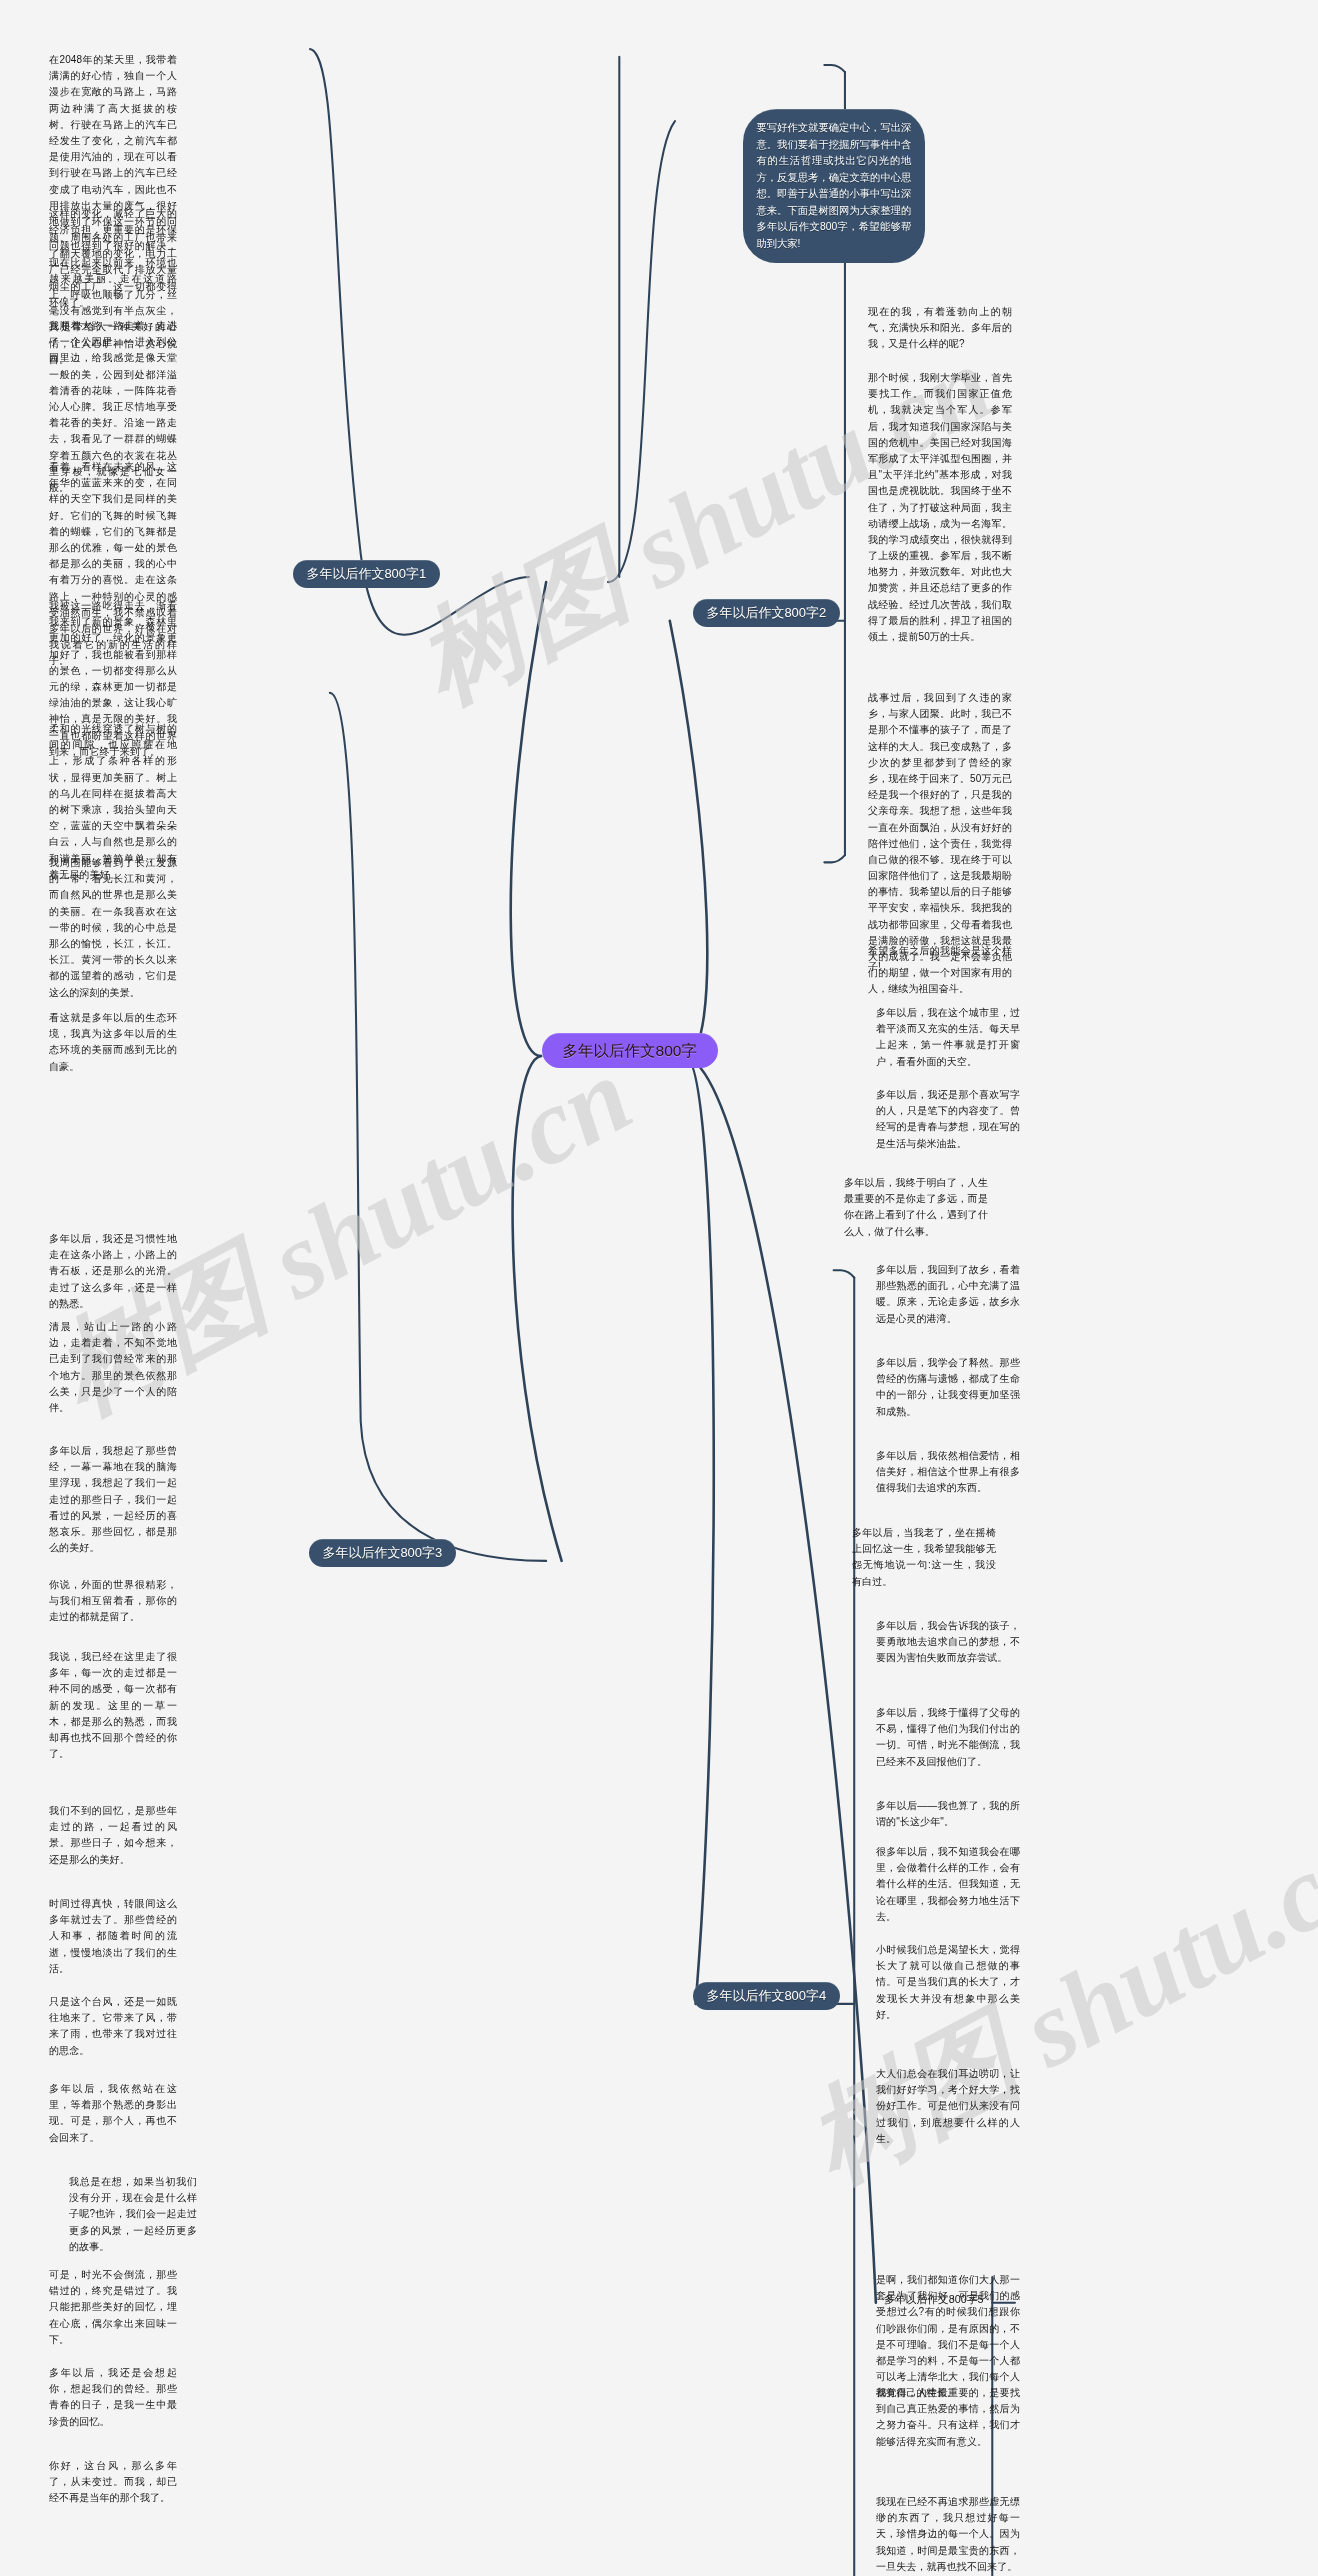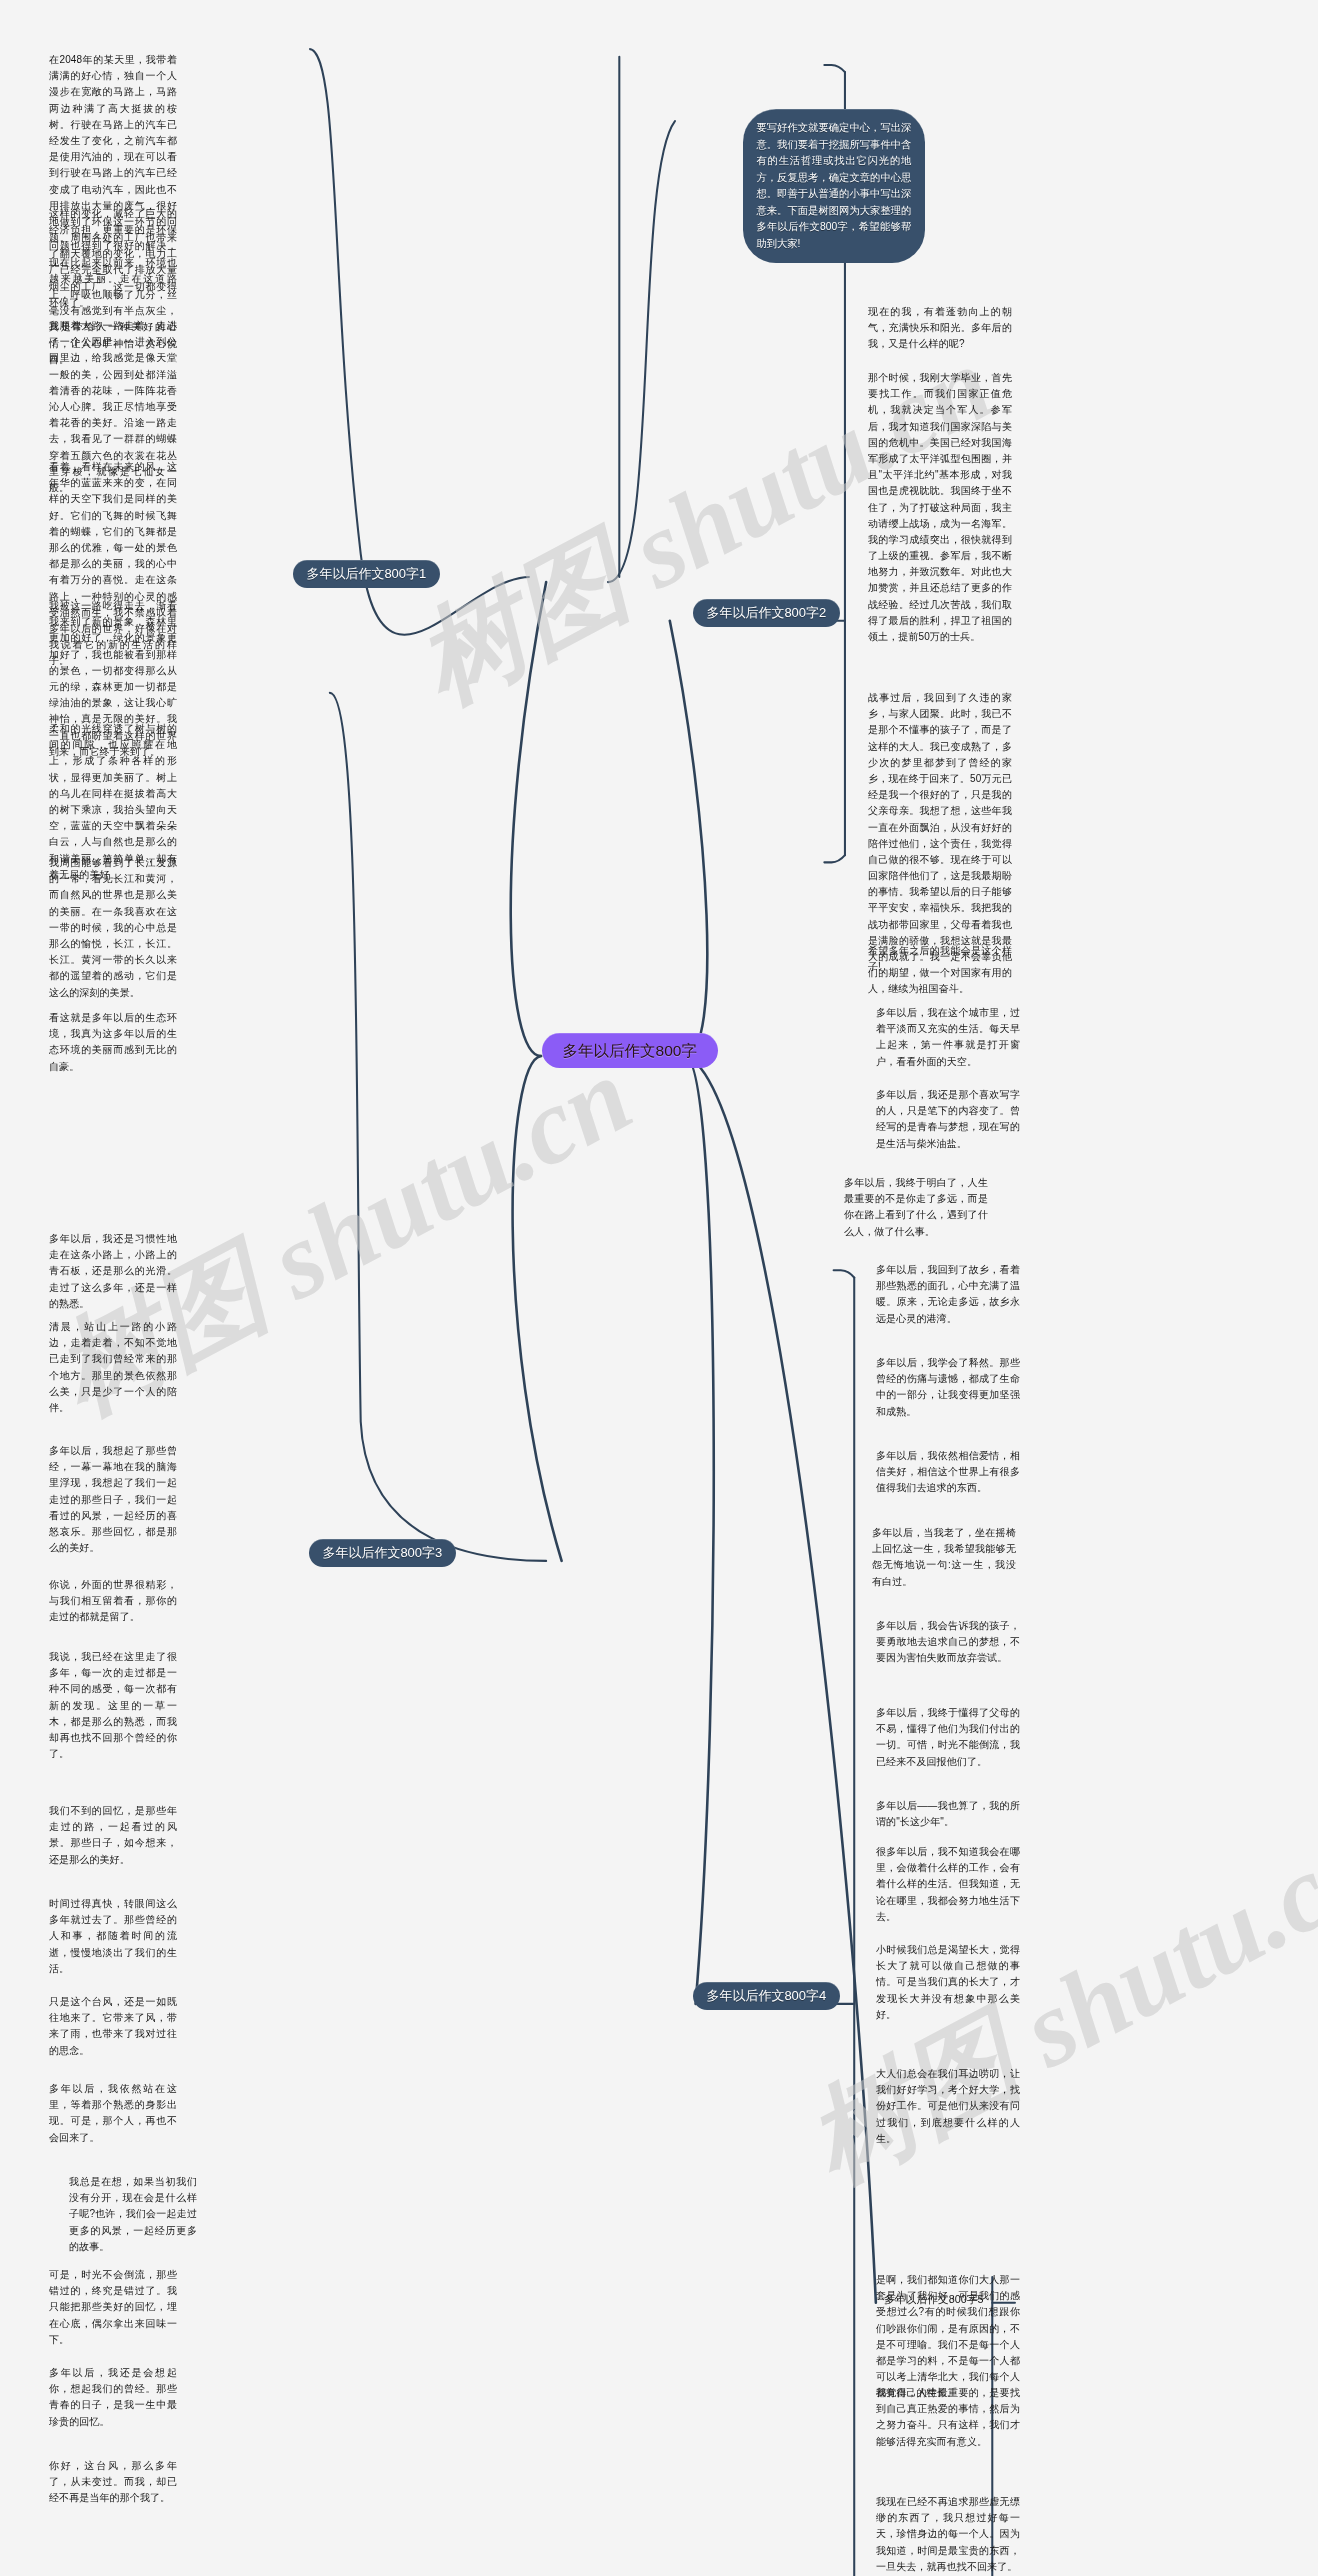--- a/index.html
+++ b/index.html
@@ -163,21 +163,21 @@
   <div class="para" style="left:868px;top:370px;width:144px;">那个时候，我刚大学毕业，首先要找工作。而我们国家正值危机，我就决定当个军人。参军后，我才知道我们国家深陷与美国的危机中。美国已经对我国海军形成了太平洋弧型包围圈，并且"太平洋北约"基本形成，对我国也是虎视眈眈。我国终于坐不住了，为了打破这种局面，我主动请缨上战场，成为一名海军。我的学习成绩突出，很快就得到了上级的重视。参军后，我不断地努力，并致沉数年。对此也大加赞赏，并且还总结了更多的作战经验。经过几次苦战，我们取得了最后的胜利，捍卫了祖国的领土，提前50万的士兵。</div>
   <div class="para" style="left:868px;top:690px;width:144px;">战事过后，我回到了久违的家乡，与家人团聚。此时，我已不是那个不懂事的孩子了，而是了这样的大人。我已变成熟了，多少次的梦里都梦到了曾经的家乡，现在终于回来了。50万元已经是我一个很好的了，只是我的父亲母亲。我想了想，这些年我一直在外面飘泊，从没有好好的陪伴过他们，这个责任，我觉得自己做的很不够。现在终于可以回家陪伴他们了，这是我最期盼的事情。我希望以后的日子能够平平安安，幸福快乐。我把我的战功都带回家里，父母看着我也是满脸的骄傲，我想这就是我最大的成就了。我一定不会辜负他们的期望，做一个对国家有用的人，继续为祖国奋斗。</div>
   <div class="para" style="left:868px;top:943px;width:144px;">希望多年之后的我能会是这个样子!</div>
 
   <div class="para" style="left:876px;top:1005px;width:144px;">多年以后，我在这个城市里，过着平淡而又充实的生活。每天早上起来，第一件事就是打开窗户，看看外面的天空。</div>
   <div class="para" style="left:876px;top:1087px;width:144px;">多年以后，我还是那个喜欢写字的人，只是笔下的内容变了。曾经写的是青春与梦想，现在写的是生活与柴米油盐。</div>
   <div class="para" style="left:844px;top:1175px;width:144px;">多年以后，我终于明白了，人生最重要的不是你走了多远，而是你在路上看到了什么，遇到了什么人，做了什么事。</div>
   <div class="para" style="left:876px;top:1262px;width:144px;">多年以后，我回到了故乡，看着那些熟悉的面孔，心中充满了温暖。原来，无论走多远，故乡永远是心灵的港湾。</div>
   <div class="para" style="left:876px;top:1355px;width:144px;">多年以后，我学会了释然。那些曾经的伤痛与遗憾，都成了生命中的一部分，让我变得更加坚强和成熟。</div>
   <div class="para" style="left:876px;top:1448px;width:144px;">多年以后，我依然相信爱情，相信美好，相信这个世界上有很多值得我们去追求的东西。</div>
-  <div class="para" style="left:872px;top:1525px;width:144px;">多年以后，当我老了，坐在摇椅上回忆这一生，我希望我能够无怨无悔地说一句:这一生，我没有白过。</div>
+  <div class="para" style="left:852px;top:1525px;width:144px;">多年以后，当我老了，坐在摇椅上回忆这一生，我希望我能够无怨无悔地说一句:这一生，我没有白过。</div>
   <div class="para" style="left:876px;top:1618px;width:144px;">多年以后，我会告诉我的孩子，要勇敢地去追求自己的梦想，不要因为害怕失败而放弃尝试。</div>
   <div class="para" style="left:876px;top:1705px;width:144px;">多年以后，我终于懂得了父母的不易，懂得了他们为我们付出的一切。可惜，时光不能倒流，我已经来不及回报他们了。</div>
   <div class="para" style="left:876px;top:1798px;width:144px;">多年以后——我也算了，我的所谓的"长这少年"。</div>
   <div class="para" style="left:876px;top:1844px;width:144px;">很多年以后，我不知道我会在哪里，会做着什么样的工作，会有着什么样的生活。但我知道，无论在哪里，我都会努力地生活下去。</div>
   <div class="para" style="left:876px;top:1942px;width:144px;">小时候我们总是渴望长大，觉得长大了就可以做自己想做的事情。可是当我们真的长大了，才发现长大并没有想象中那么美好。</div>
   <div class="para" style="left:876px;top:2066px;width:144px;">大人们总会在我们耳边唠叨，让我们好好学习，考个好大学，找份好工作。可是他们从来没有问过我们，到底想要什么样的人生。</div>
   <div class="para" style="left:876px;top:2272px;width:144px;">是啊，我们都知道你们大人那一套是为了我们好，可是我们的感受想过么?有的时候我们想跟你们吵跟你们闹，是有原因的，不是不可理喻。我们不是每一个人都是学习的料，不是每一个人都可以考上清华北大，我们每个人都有自己的特长。</div>
   <div class="para" style="left:876px;top:2385px;width:144px;">我觉得，人生最重要的，是要找到自己真正热爱的事情，然后为之努力奋斗。只有这样，我们才能够活得充实而有意义。</div>
   <div class="para" style="left:876px;top:2494px;width:144px;">我现在已经不再追求那些虚无缥缈的东西了，我只想过好每一天，珍惜身边的每一个人。因为我知道，时间是最宝贵的东西，一旦失去，就再也找不回来了。</div>
 

